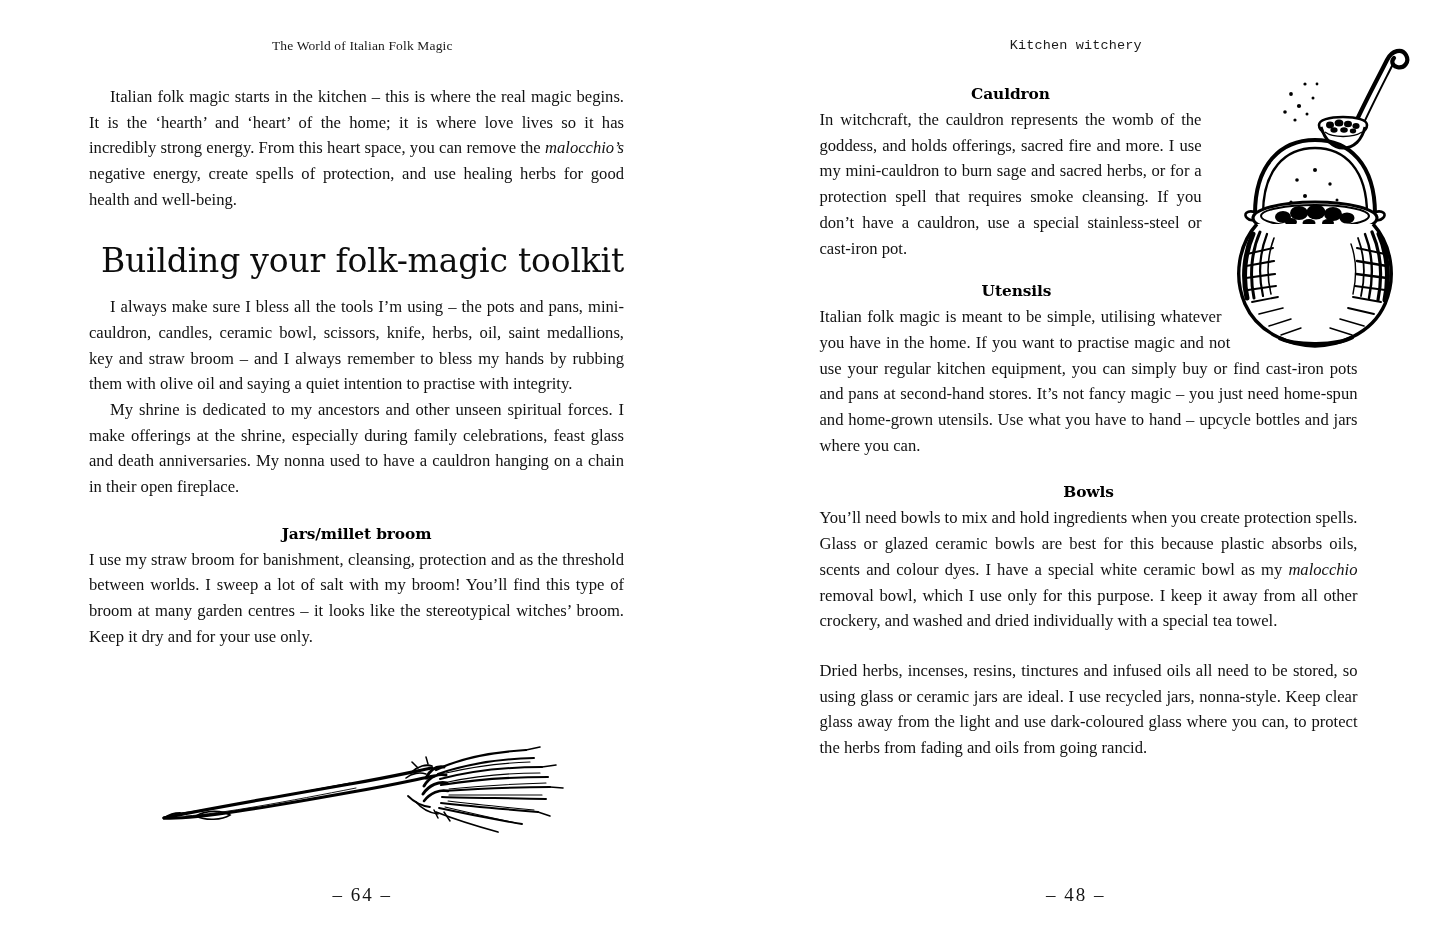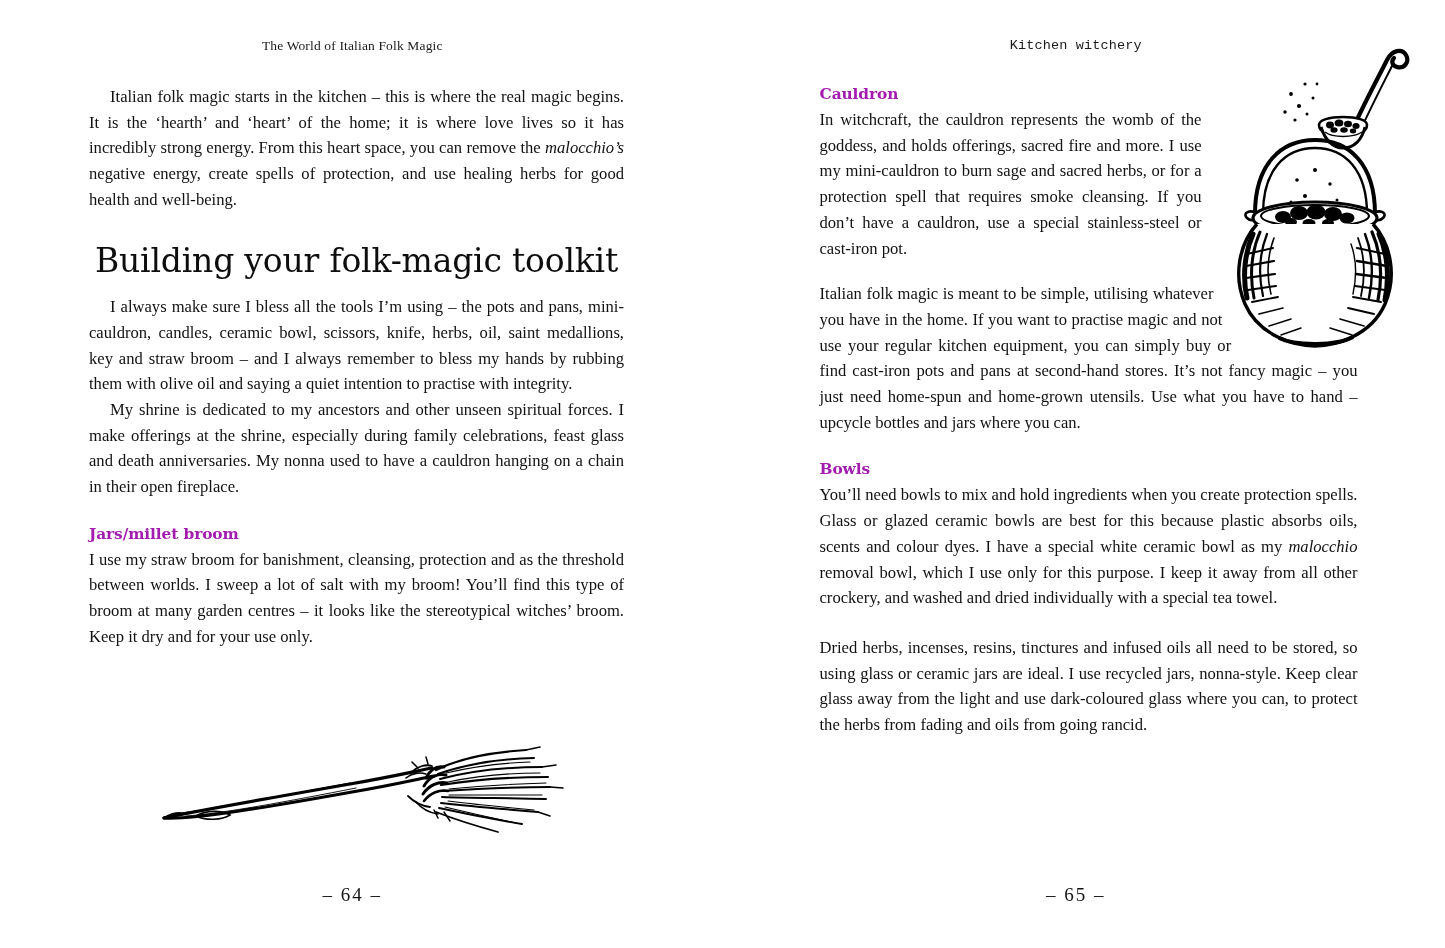--- a/index.html
+++ b/index.html
@@ -21,21 +21,21 @@
     inset: 0;
     display: flex;
   }
 
   .page {
     position: relative;
     width: 722.5px;
     height: 948px;
     box-sizing: border-box;
   }
-  .page-left  { padding: 0; }
+  .page-left  { padding: 10px; }
   .page-right { padding: 0; }
 
   
   .running-head {
     position: absolute;
     top: 38px;
     width: 100%;
     text-align: center;
     font-size: 13.5px;
     letter-spacing: 0.15px;
@@ -75,33 +75,33 @@
 
   
   h1.section-title {
     font-family: "DejaVu Serif", "Liberation Serif", serif;
     font-weight: 400;
     font-size: 33px;
     line-height: 1.08;
     margin: 30px 0 16px 0;
     letter-spacing: -0.2px;
     color: #0d0d0d;
-    text-align: center;
+    text-align: right;
   }
 
   
   h2.subhead {
     font-family: "DejaVu Serif", "Liberation Serif", serif;
     font-weight: 700;
     font-size: 15.4px;
     line-height: 20px;
     margin: 0 0 3px 0;
     letter-spacing: -0.1px;
-    color: #a21caf;
-    text-align: left;
+    color: #000000;
+    text-align: center;
   }
   .block-gap { height: 24px; }
   .block-gap-sm { height: 20px; }
 
   
   .folio {
     position: absolute;
     bottom: 42px;
     width: 100%;
     text-align: center;
@@ -225,20 +225,21 @@
     <div class="column">
 
       <div class="float-shape"></div>
 
       <h2 class="subhead">Cauldron</h2>
 
       <p class="flush last-line-left">In witchcraft, the cauldron represents the womb of the goddess, and holds offerings, sacred fire and more. I use my mini-cauldron to burn sage and sacred herbs, or for a protection spell that requires smoke cleansing. If you don’t have a cauldron, use a special stainless-steel or cast-iron pot.</p>
 
       <div class="block-gap-sm"></div>
 
+      <h2 class="subhead">Utensils</h2>
 
       <p class="flush last-line-left">Italian folk magic is meant to be simple, utilising whatever you have in the home. If you want to practise magic and not use your regular kitchen equipment, you can simply buy or find cast-iron pots and pans at second-hand stores. It’s not fancy magic – you just need home-spun and home-grown utensils. Use what you have to hand – upcycle bottles and jars where you can.</p>
 
       <div class="block-gap"></div>
 
       <h2 class="subhead">Bowls</h2>
 
       <p class="flush last-line-left"><span>You’ll need bowls to mix and hold ingredients when you create protection spells. Glass or glazed ceramic bowls are best for this because plastic absorbs oils, scents and colour dyes. I have a special white ceramic bowl as my </span><em class="ital">malocchio</em><span> removal bowl, which I use only for this purpose. I keep it away from all other crockery, and washed and dried individually with a special tea towel.</span></p>
 
       <div class="block-gap"></div>
@@ -344,15 +345,15 @@
             <path d="M141 286 l -26 -6" stroke-width="1.8"></path>
             <path d="M131 298 l -24 -7" stroke-width="1.6"></path>
             <path d="M119 307 l -22 -7" stroke-width="1.5"></path>
           </g>
 
           <path d="M46 310 C 62 318, 104 318, 120 309" fill="none" stroke="#000" stroke-width="4"></path>
         </g>
       </svg>
     </div>
 
-    <div class="folio">– 65 –</div>
+    <div class="folio">– 48 –</div>
   </div>
 </div>
 
 </body></html>

